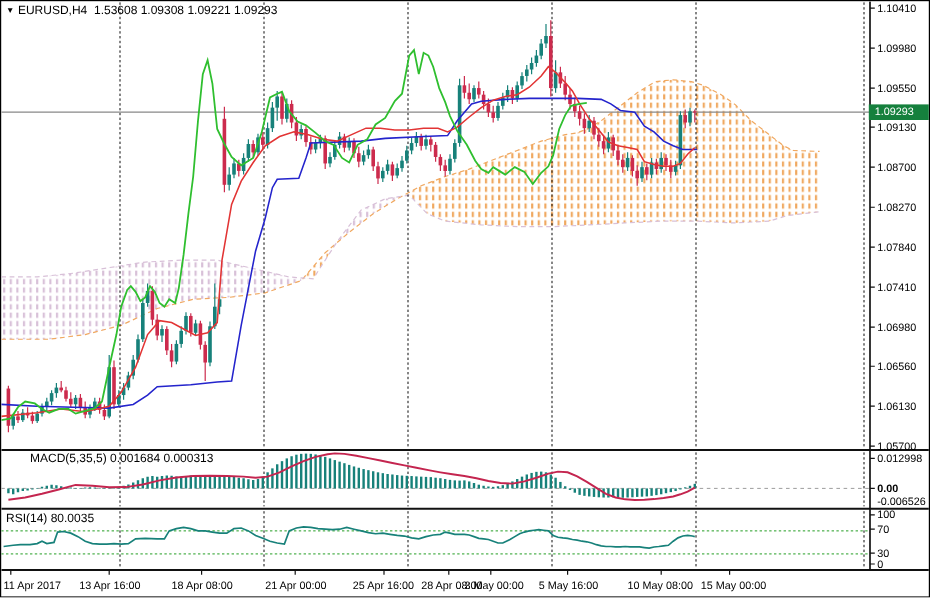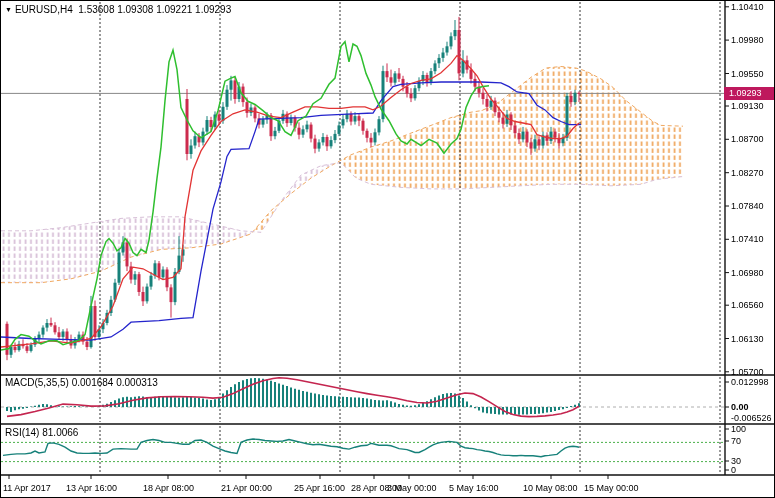--- a/index.html
+++ b/index.html
@@ -2,23 +2,23 @@
 <html><head>
 <meta charset="utf-8">
 <style>
   html,body{margin:0;padding:0;background:#fff;}
   body{width:775px;height:498px;font-family:"Liberation Sans",sans-serif;}
   .win{position:relative;width:775px;height:498px;background:#fff;border:1px solid #000;box-sizing:border-box;overflow:hidden;}
   .win svg{position:absolute;left:0;top:0;}
   .hdr{position:absolute;left:4px;top:3px;font-size:10px;color:#000;white-space:nowrap;z-index:5;}
   .hdr .dd{font-size:7px;vertical-align:1px;margin-right:3px;}
   .indlbl{position:absolute;left:4px;font-size:10px;color:#000;white-space:nowrap;z-index:5;}
-  .lbl-macd{top:376px;}
+  .lbl-macd{top:376px;margin-left:20px;}
   .lbl-rsi{top:426px;}
-  .badge{position:absolute;left:723px;top:86px;width:52px;height:13px;background:#be185d;color:#fff;font-size:9px;line-height:13px;padding-left:5px;box-sizing:border-box;z-index:6;}
+  .badge{position:absolute;left:723px;top:86px;width:52px;height:13px;background:#15803d;color:#fff;font-size:9px;line-height:13px;padding-left:5px;box-sizing:border-box;z-index:6;}
 </style>
 </head>
 <body>
 
 <div class="win">
   <svg id="cv" width="775" height="498">
       <defs>
 <pattern id="hatchA" width="5.5" height="7" patternUnits="userSpaceOnUse">
           <rect x="1.6" y="0.5" width="1.8" height="4.4" fill="#f0a860"></rect>
         </pattern>
@@ -570,16 +570,16 @@
         <line x1="550" y1="474" x2="550" y2="478" stroke="#111"></line>
         <text x="522" y="490">10 May 08:00</text>
         <line x1="607" y1="474" x2="607" y2="478" stroke="#111"></line>
         <text x="583" y="490">15 May 00:00</text>
       </g>
     </svg>
 
   <div class="hdr"><span class="dd">▼</span><span>EURUSD,H4</span>&nbsp;&nbsp;<span>1.53608 1.09308 1.09221 1.09293</span></div>
 
   <div class="indlbl lbl-macd">MACD(5,35,5) 0.001684 0.000313</div>
-  <div class="indlbl lbl-rsi">RSI(14) 81.0066</div>
+  <div class="indlbl lbl-rsi">RSI(14) 80.0035</div>
 
   <div class="badge">1.09293</div>
 </div>
 
 </body></html>

